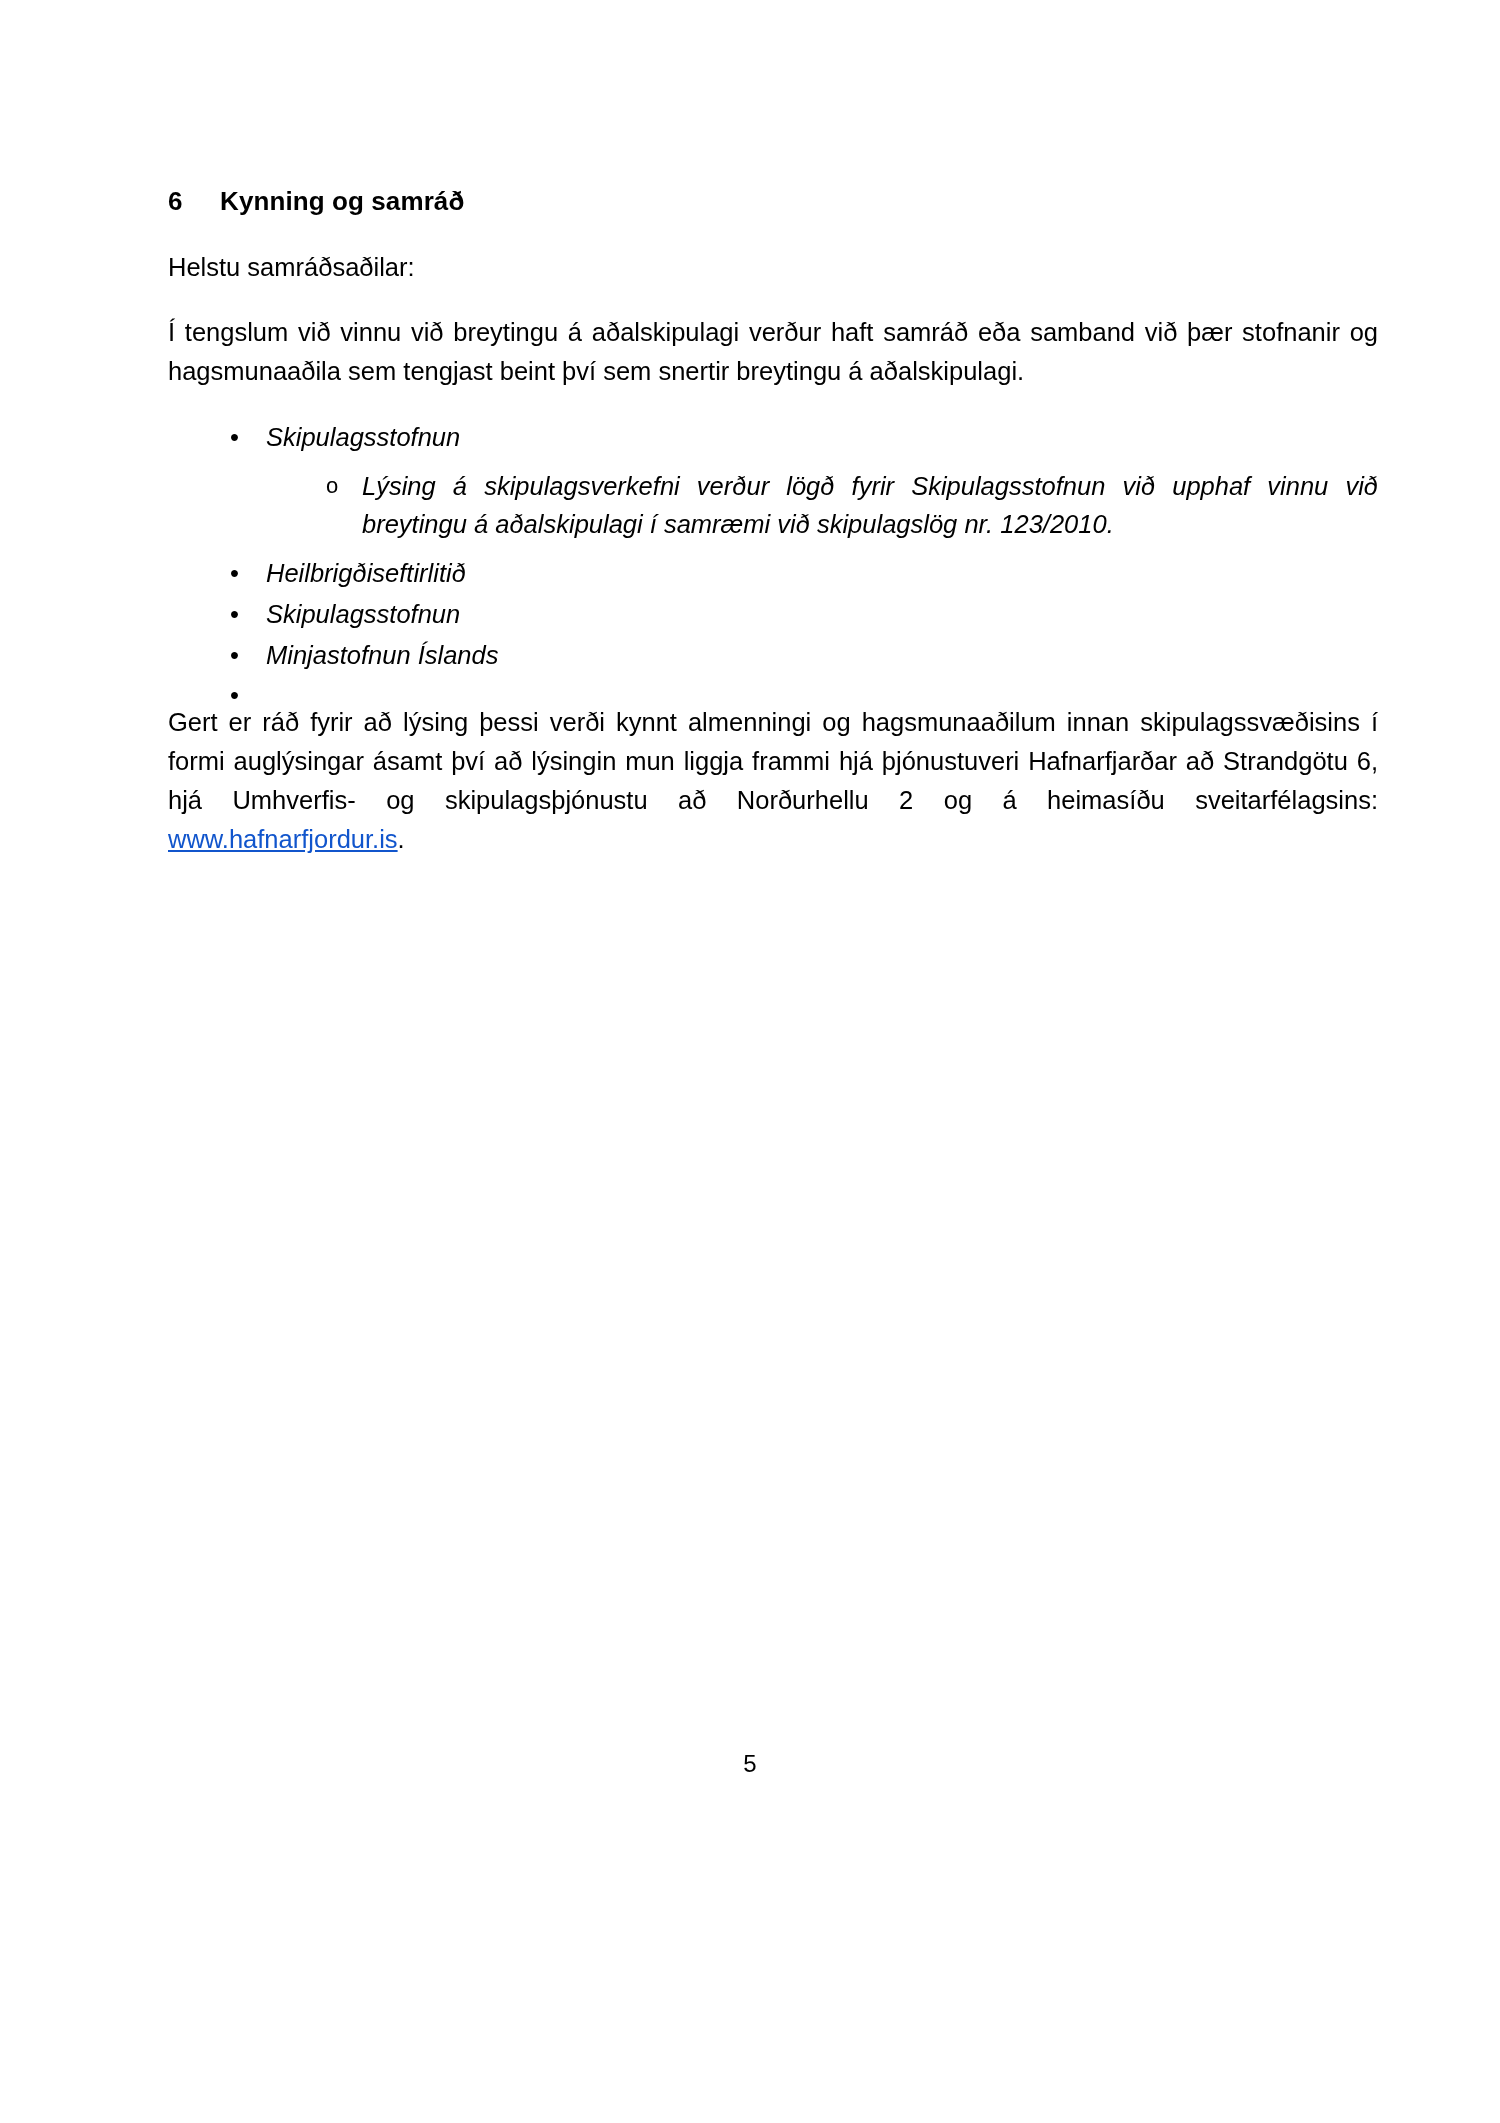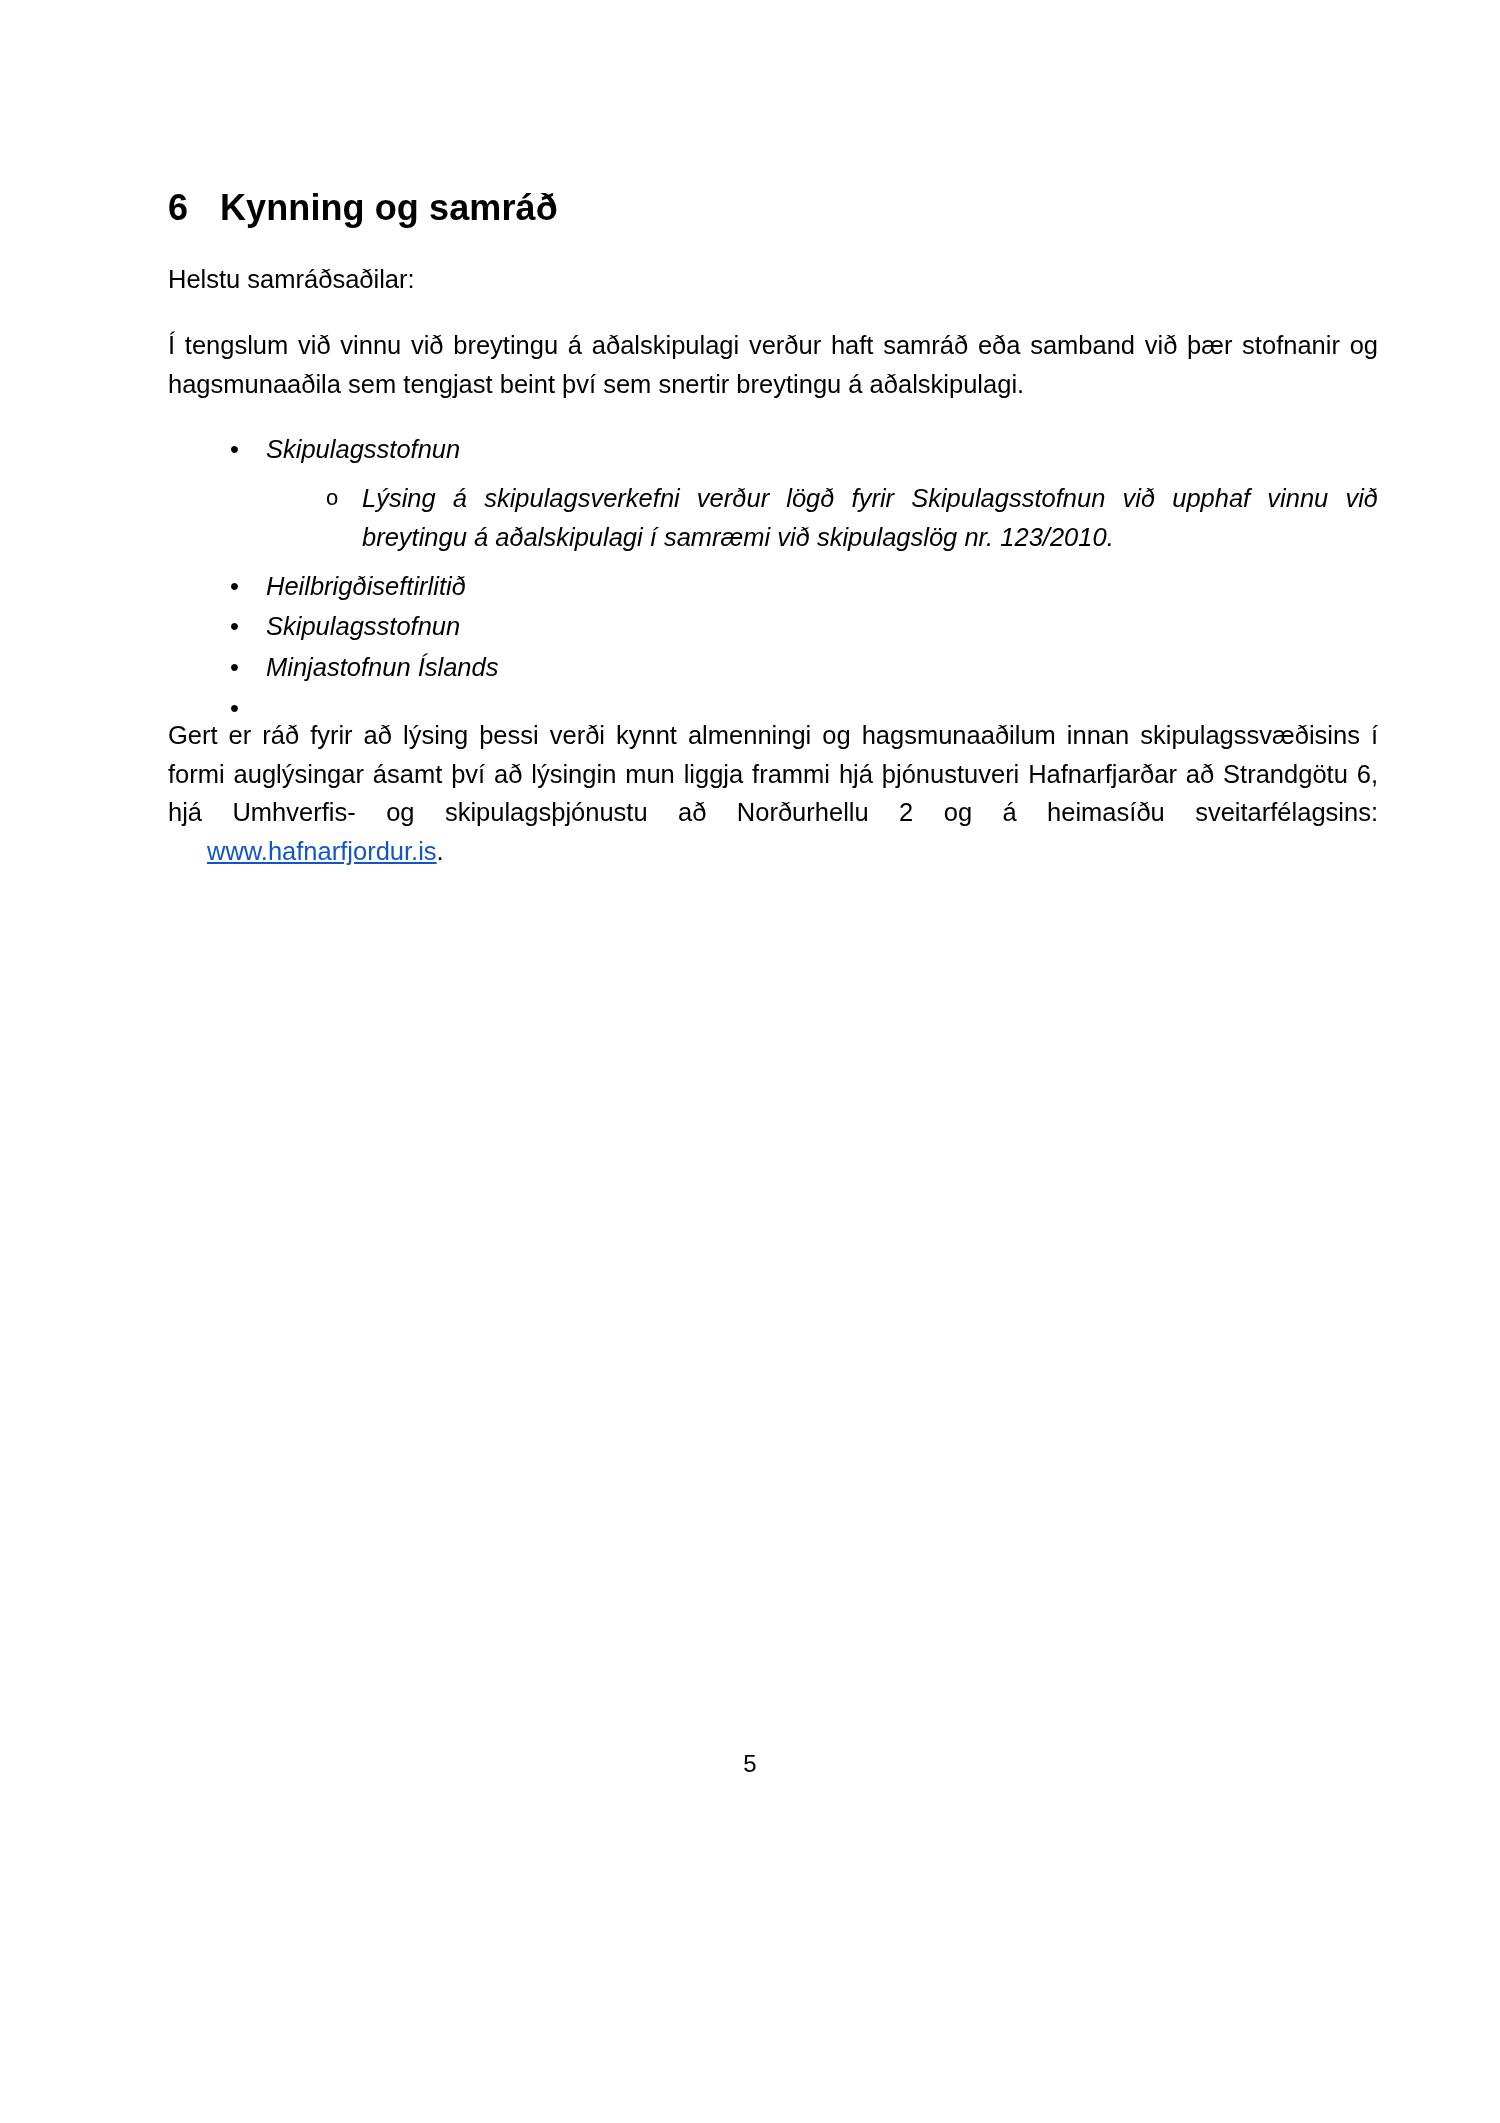--- a/index.html
+++ b/index.html
@@ -23,21 +23,21 @@
     background: #ffffff;
   }
   .content {
     position: absolute;
     left: 168px;
     top: 185px;
     width: 1210px;
   }
 
   h1.section-heading {
-    font-size: 36px;
+    font-size: 26px;
     font-weight: bold;
     margin: 0 0 30px 0;
     letter-spacing: 0.1px;
     line-height: 1.25;
   }
   h1.section-heading .num {
     display: inline-block;
     width: 52px;
   }
 
@@ -98,21 +98,20 @@
     font-style: normal;
   }
 
   .spacer-after-list {
     height: 27px;
   }
 
   a.weblink {
     color: #1155cc;
     text-decoration: underline;
-    margin-left: 39px;
   }
 
   .page-number {
     position: absolute;
     left: 0;
     top: 1750px;
     width: 1500px;
     text-align: center;
     font-size: 24px;
   }

